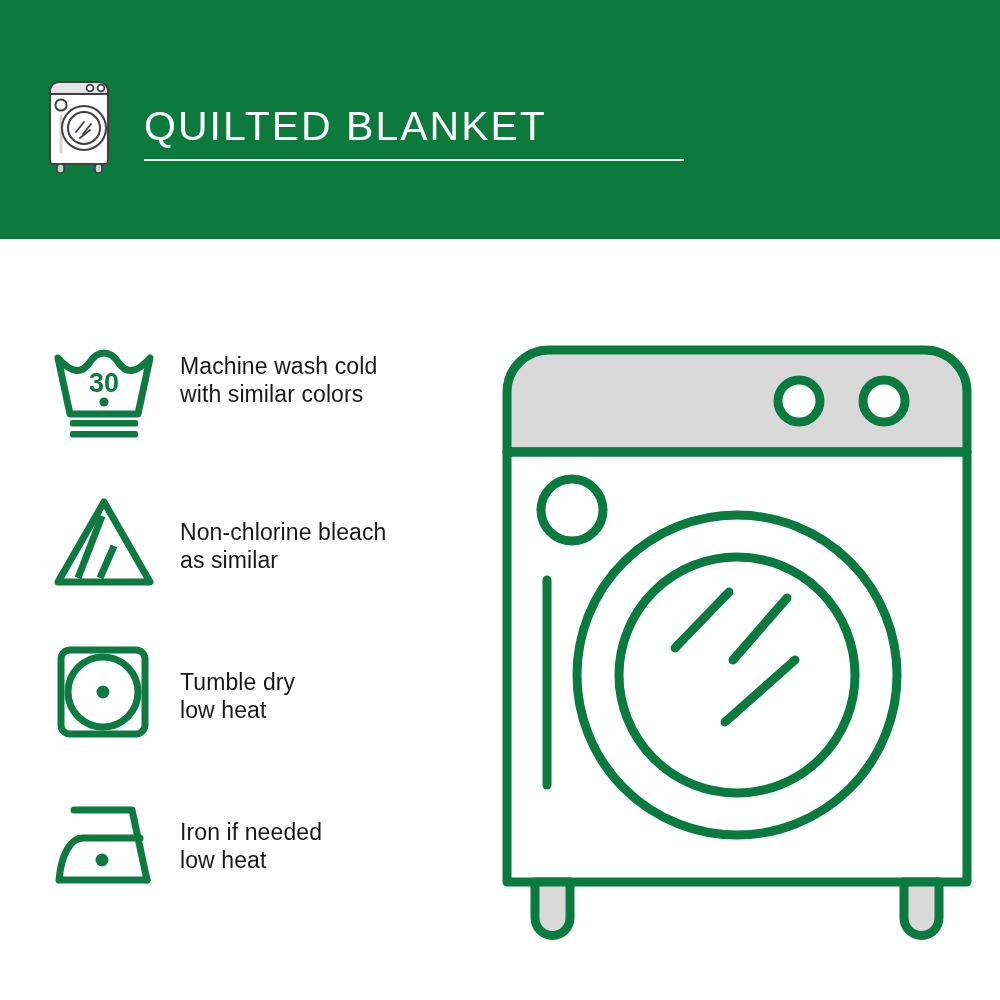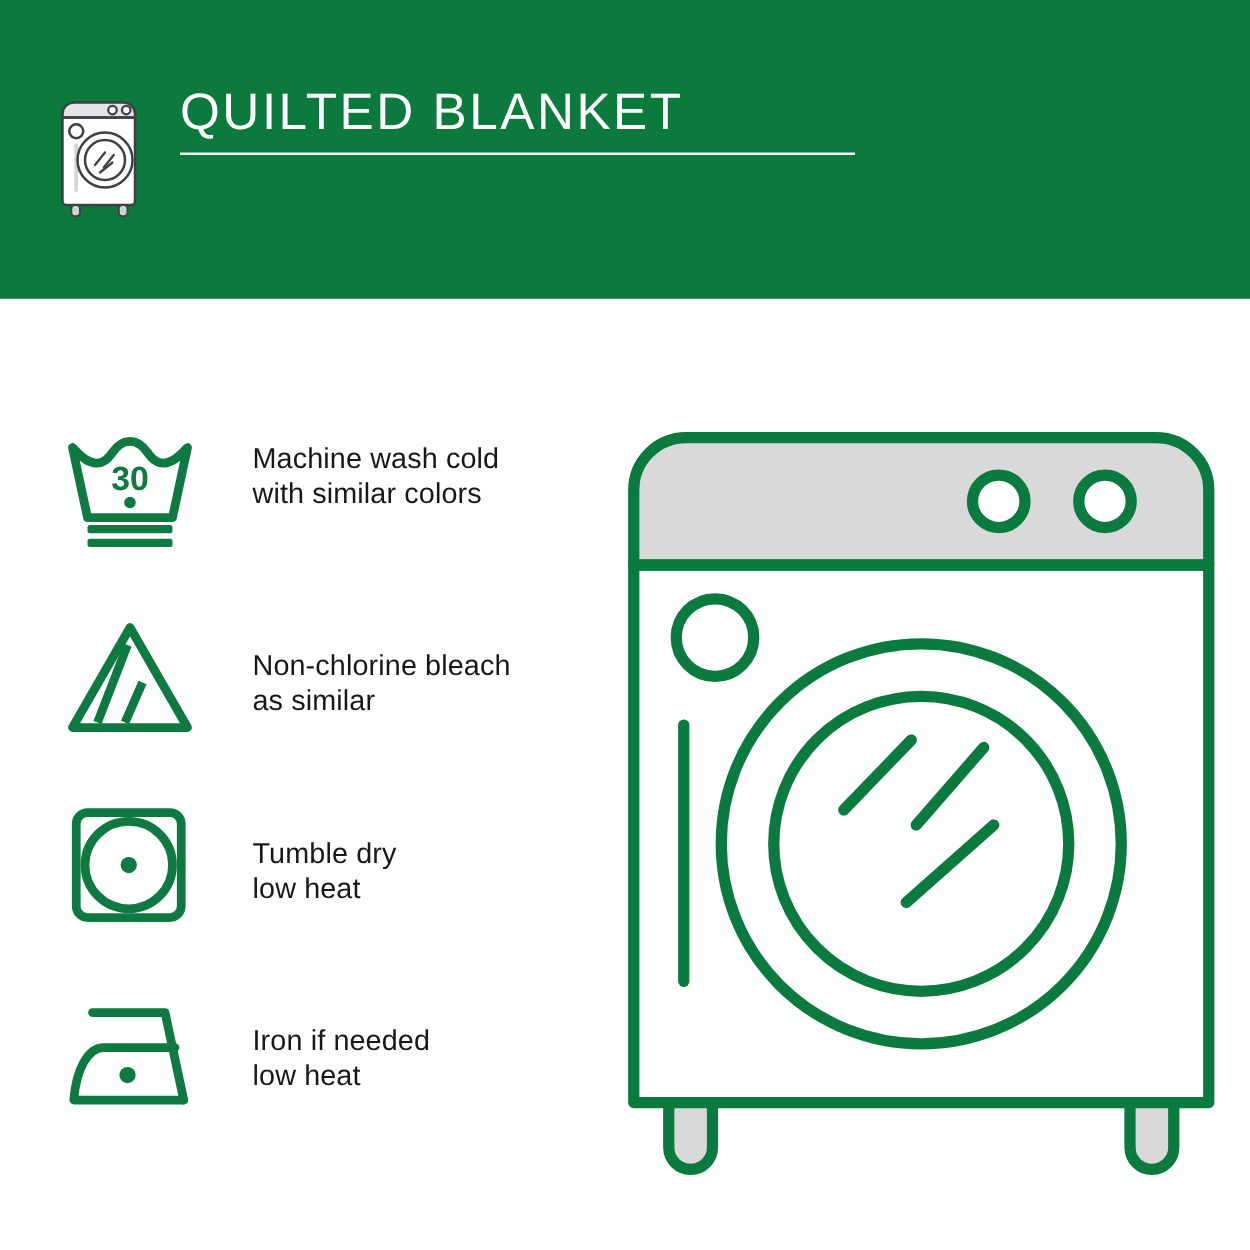--- a/index.html
+++ b/index.html
@@ -45,20 +45,21 @@
     padding-top: 2px;
   }
   .title-main {
     color: #ffffff;
     font-size: 41px;
     line-height: 46px;
     font-weight: 400;
     letter-spacing: 2.0px;
     white-space: nowrap;
     font-family: "Liberation Sans", sans-serif;
+    margin-top: 37px;
   }
   .title-rule {
     height: 2px;
     background: #ffffff;
     margin: 10px 0 9px 0;
     width: 540px;
     opacity: 0.95;
   }
   .title-sub {
     color: #ffffff;
@@ -84,21 +85,21 @@
   }
   .care-symbol {
     width: 112px;
     height: 104px;
     flex: 0 0 auto;
     display: flex;
     align-items: center;
     justify-content: center;
   }
   .care-text {
-    margin-left: 42px;
+    margin-left: 20px;
     padding-top: 13px;
     color: #18181b;
     font-size: 23px;
     line-height: 27.5px;
     font-weight: 400;
     font-family: "Liberation Sans", sans-serif;
     letter-spacing: 0.1px;
   }
   .care-text .line { display: block; white-space: nowrap; }
 

